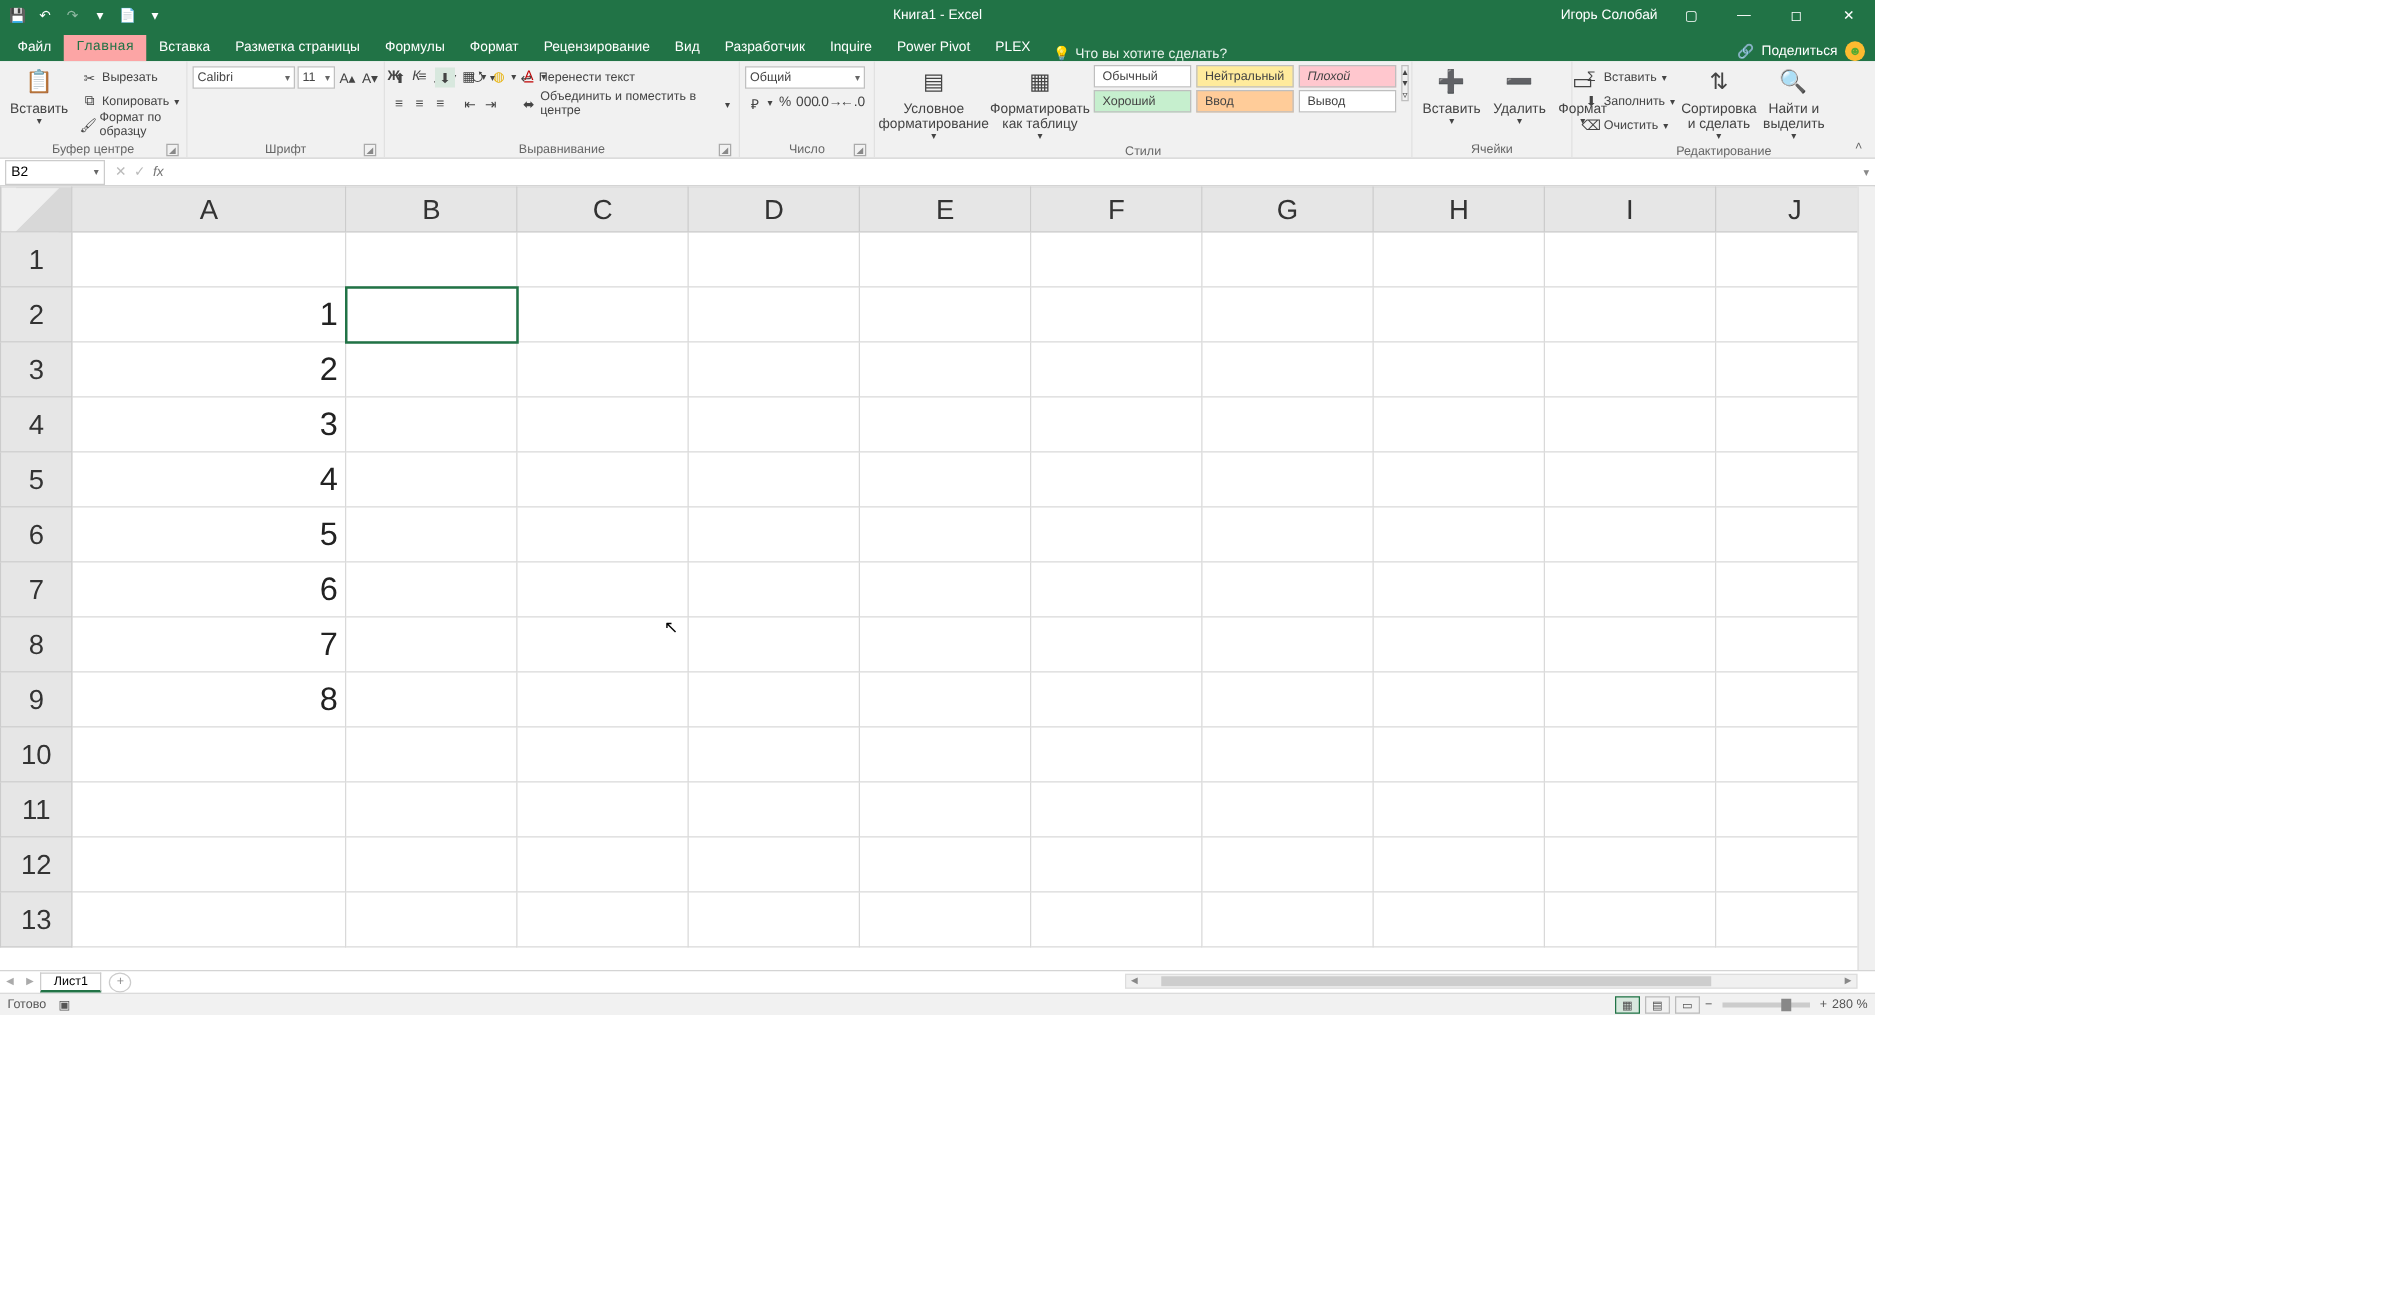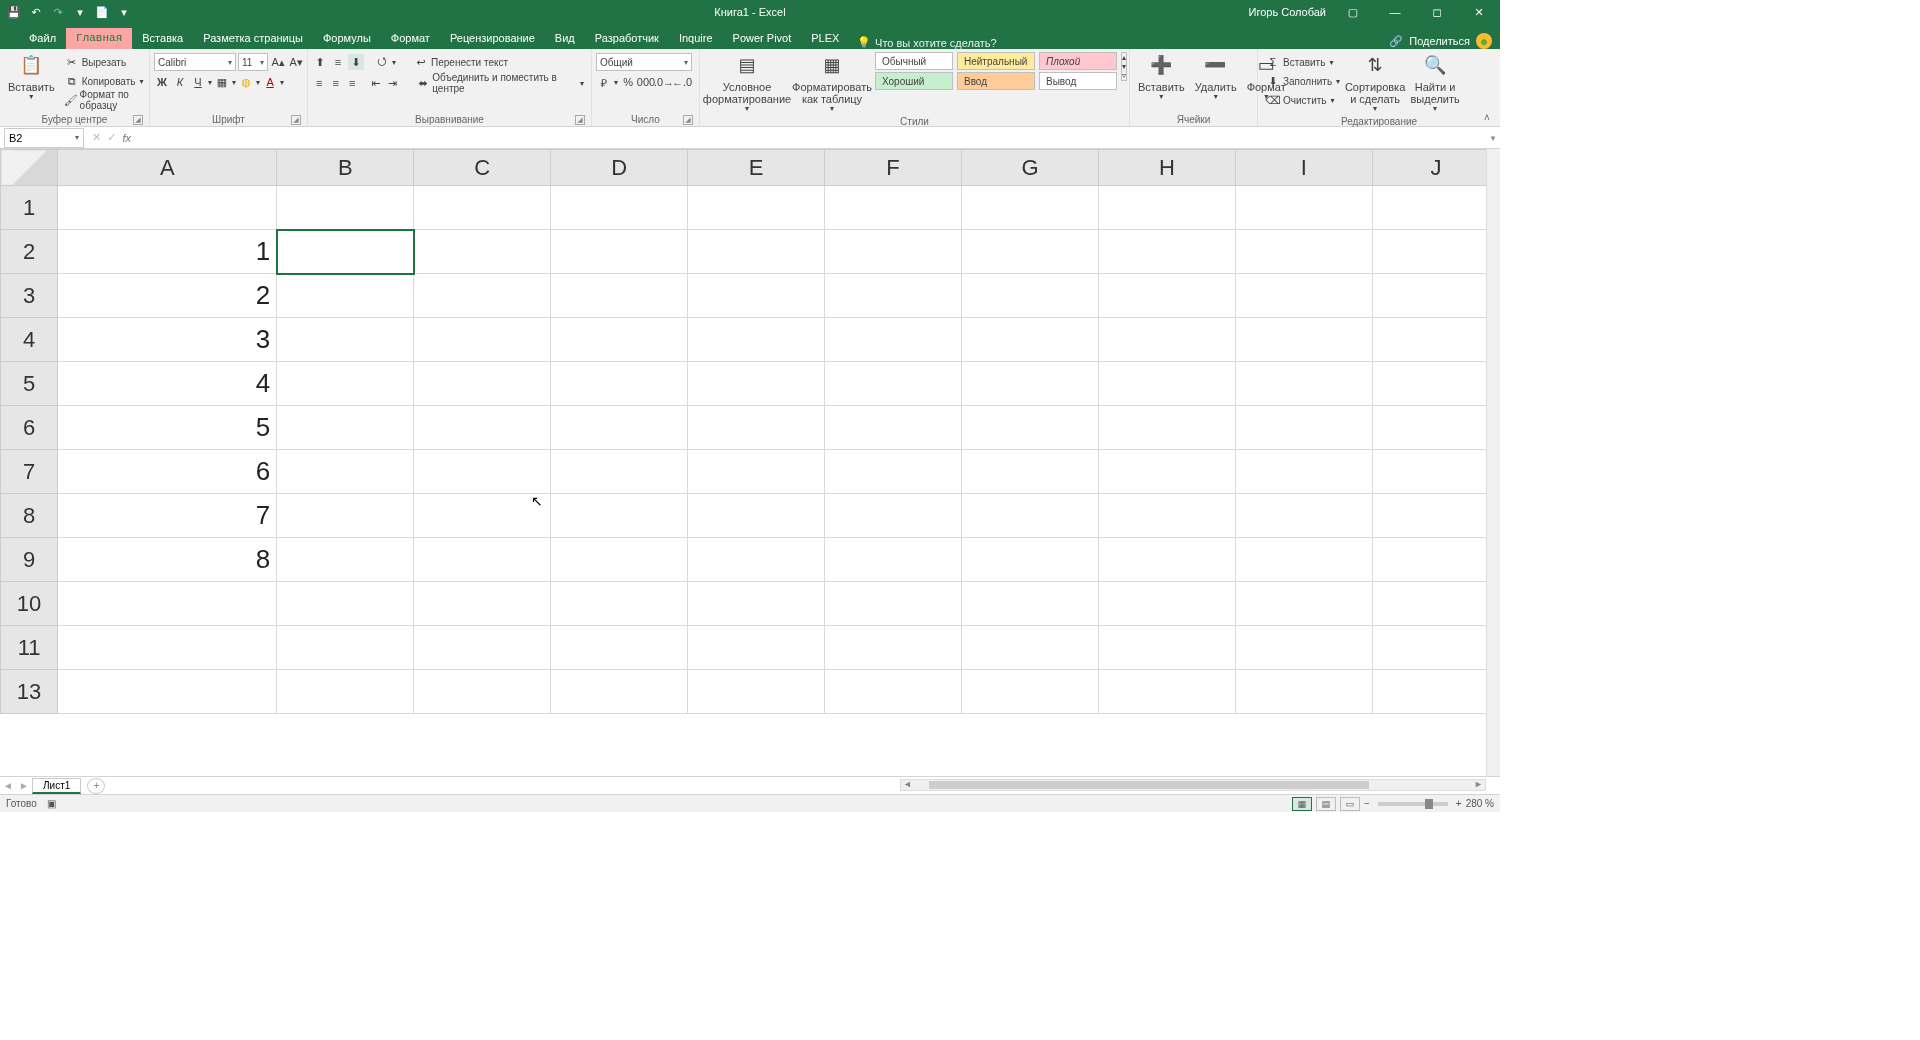--- a/index.html
+++ b/index.html
@@ -5,21 +5,21 @@
   * { box-sizing: border-box; margin: 0; padding: 0; font-family: "Segoe UI", Tahoma, sans-serif; user-select: none; }
   html, body { width: 1500px; height: 812px; overflow: hidden; background: #fff; }
   
   .titlebar { height: 24px; background: #217346; color: #fff; display: flex; align-items: center; font-size: 11px; position: relative; }
   .qat { display: flex; align-items: center; gap: 6px; padding-left: 6px; }
   .qat .ic { width: 16px; height: 16px; display: flex; align-items: center; justify-content: center; font-size: 11px; cursor: pointer; color:#fff; }
   .titlecenter { position: absolute; left: 50%; transform: translateX(-50%); }
   .titleright { margin-left: auto; display: flex; align-items: center; gap: 12px; padding-right: 6px; }
   .winbtn { width: 30px; height: 20px; display: flex; align-items: center; justify-content: center; cursor: pointer; font-size: 11px;}
   
-  .tabs { height: 25px; background: #217346; display: flex; align-items: flex-end; font-size: 11px; color: #fff; padding-left: 19px; }
+  .tabs { height: 25px; background: #217346; display: flex; align-items: flex-end; font-size: 11px; color: #fff; padding-left: 4px; }
   .tab { padding: 4px 10px 5px; cursor: pointer; }
   .tab.file { background: transparent; }
   .tab.active { background: #fca5a5; color: #217346; font-family: Liberation Mono, monospace; }
   .tellme { display:flex; align-items:center; gap:4px; margin-left:8px; color:#e8f3ed;}
   .tellme .bulb { font-size:11px;}
   .share { margin-left:auto; display:flex; align-items:center; gap:6px; padding-right:8px; color:#fff;}
   .emoji { width:16px;height:16px;background:#fdbb30;border-radius:50%;display:flex;align-items:center;justify-content:center;font-size:10px;color:#5a3;}
   
   .ribbon { height: 78px; background: #f1f1f1; border-bottom: 1px solid #d4d4d4; display: flex; font-size: 11px; color:#444; position:relative;}
   .group { border-right: 1px solid #e1e1e1; display:flex; flex-direction:column; justify-content:space-between; padding:2px 4px 0; }
@@ -141,21 +141,21 @@
         <div class="smbtn">
             <span class="smic">🖌</span>
             <span>Формат по образцу</span>
           </div>
       </div>
     </div>
     <div class="label"><span>Буфер центре</span><span class="launcher">◢</span></div>
   </div>
 
   <div class="group" style="width:158px">
-    <div class="top" style="flex-direction:column;gap:3px;padding-top:2px">
+    <div class="top" style="flex-direction:row;gap:3px;padding-top:2px">
       <div class="row">
         <div class="combo" style="width:82px">
             <span>Calibri</span>
             <span class="dd">▾</span>
           </div>
         <div class="combo" style="width:30px">
             <span>11</span>
             <span class="dd">▾</span>
           </div>
         <span class="smic">A▴</span>
@@ -492,20 +492,33 @@
           <td class="cell"></td>
           <td class="cell"></td>
           <td class="cell"></td>
           <td class="cell"></td>
           <td class="cell"></td>
           <td class="cell"></td>
           <td class="cell"></td>
           <td class="cell"></td>
         </tr>
         <tr>
+          <th class="rowh">12</th>
+          <td class="cell"></td>
+          <td class="cell"></td>
+          <td class="cell"></td>
+          <td class="cell"></td>
+          <td class="cell"></td>
+          <td class="cell"></td>
+          <td class="cell"></td>
+          <td class="cell"></td>
+          <td class="cell"></td>
+          <td class="cell"></td>
+        </tr>
+        <tr>
           <th class="rowh">13</th>
           <td class="cell"></td>
           <td class="cell"></td>
           <td class="cell"></td>
           <td class="cell"></td>
           <td class="cell"></td>
           <td class="cell"></td>
           <td class="cell"></td>
           <td class="cell"></td>
           <td class="cell"></td>

